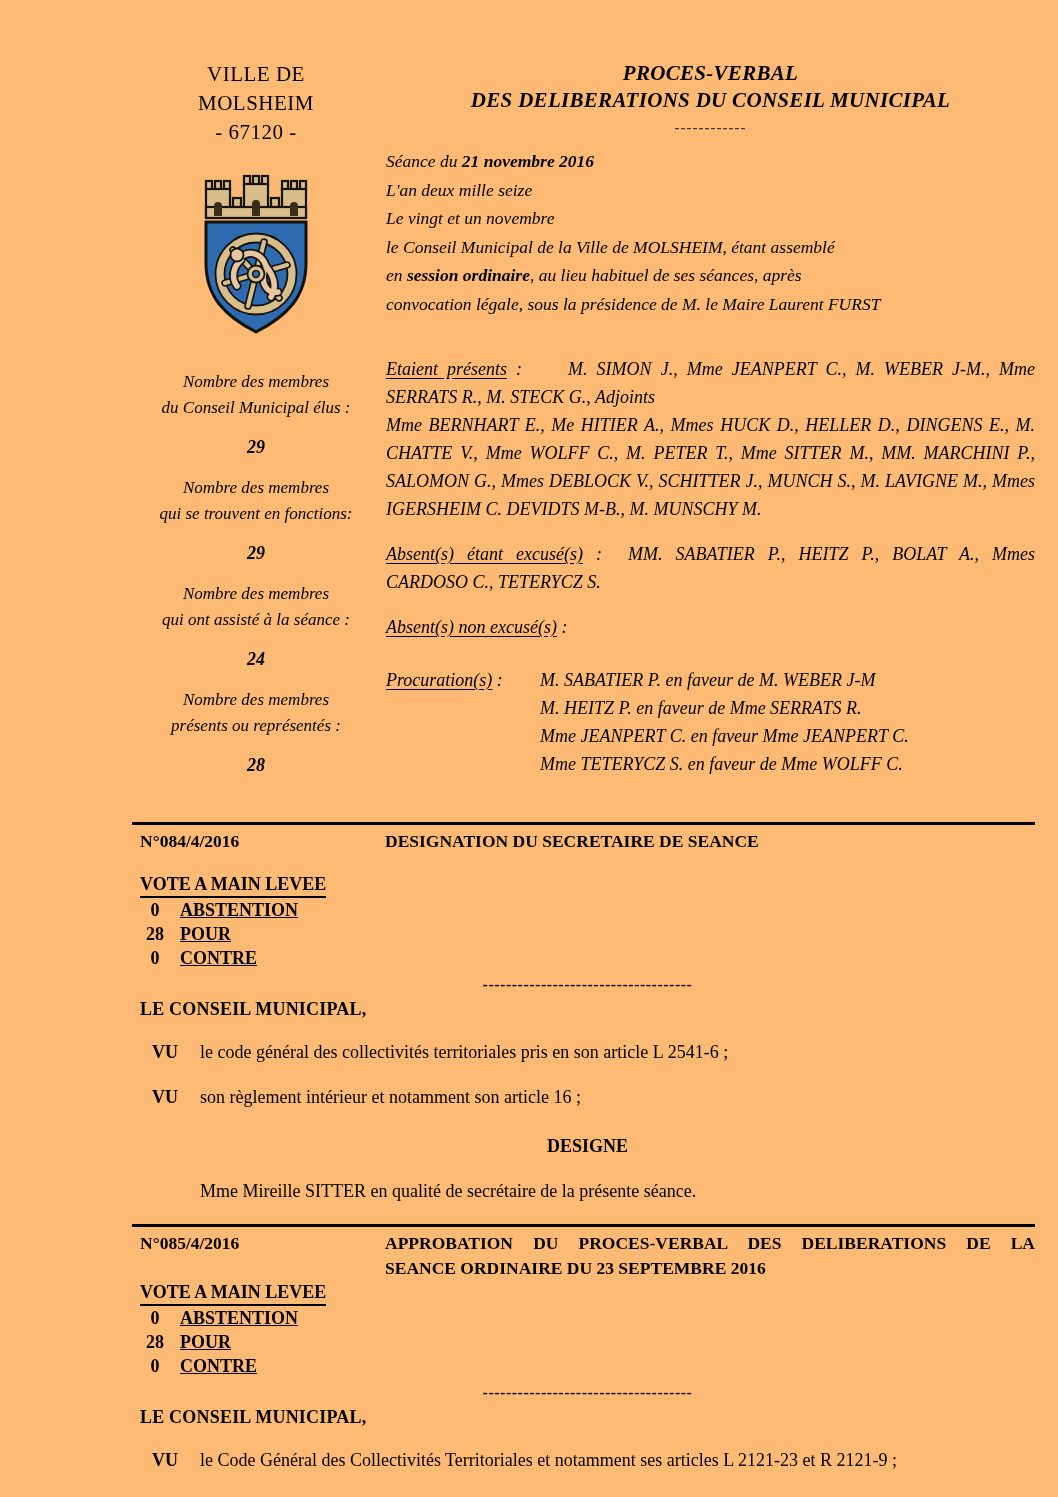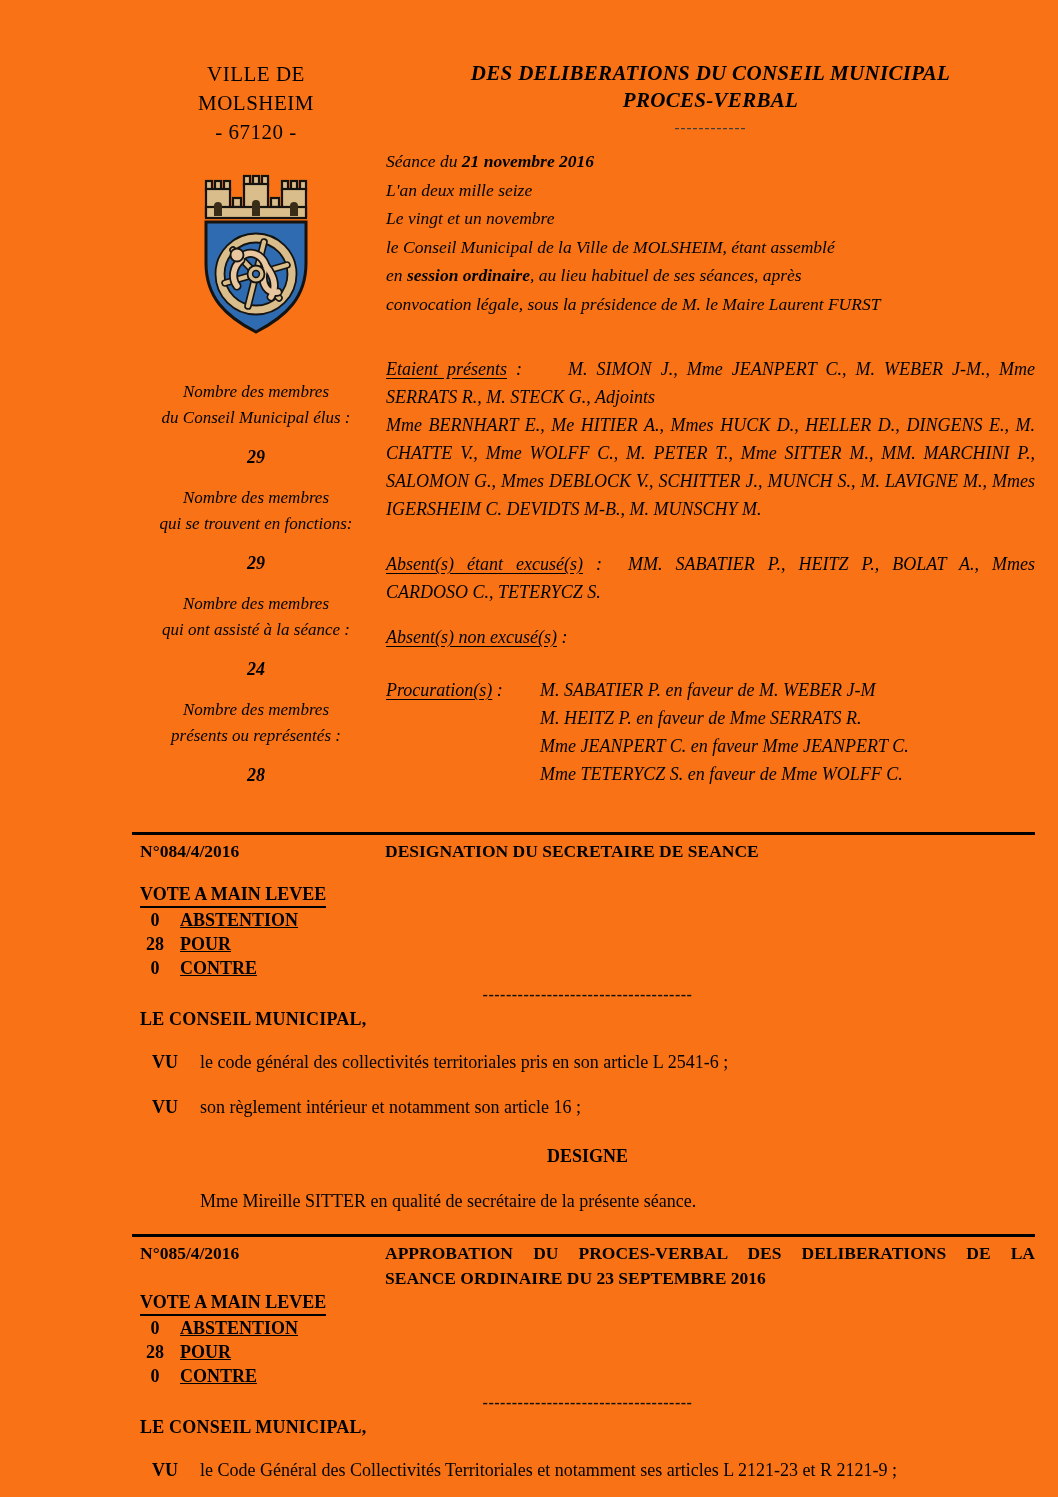--- a/index.html
+++ b/index.html
@@ -1,18 +1,18 @@
 <!DOCTYPE html>
 <html><head>
 <meta charset="utf-8">
 <style>
   * { margin:0; padding:0; box-sizing:border-box; }
   html,body { background:#ffffff; }
   .page {
-    width:1058px; height:1497px; background:#f97316; color:#000;
+    width:1058px; height:1497px; background:#fdba74; color:#000;
     font-family:"Liberation Serif","DejaVu Serif",serif;
     position:relative; overflow:hidden;
   }
   .content { padding:60px 23px 0 140px; }
 
   
   .hdr { display:flex; }
   .hdr-left { width:232px; flex-shrink:0; text-align:center; }
   .city { font-size:21px; line-height:29px; letter-spacing:.5px; }
   .coa { margin-top:20px; }
@@ -26,21 +26,21 @@
   .row2 { display:flex; margin-top:10px;align-items:flex-end; }
   .counts { width:232px; flex-shrink:0; text-align:center; font-style:italic; font-size:17px; line-height:26px; }
   .count-label { margin-top:15px; }
   .count-label:first-child { margin-top:2px; }
   .count-value { font-weight:bold; font-size:18px; margin-top:13px; }
   .att { flex:1; margin-left:14px; font-style:italic; font-size:18px; line-height:28px; }
   .just { text-align:justify; }
   .lbl { text-decoration:underline; text-underline-offset:3px; }
   .tabsp { display:inline-block; width:46px; }
   .tabsp2 { display:inline-block; width:26px; }
-  .att-absent { margin-top:27px; }
+  .att-absent { margin-top:17px; }
   .att-nonexc { margin-top:17px; }
   .proc { display:flex; margin-top:25px; }
   .proc-label { flex-shrink:0; width:146px; }
   .proc-lines { margin-left:8px; }
 
   
   .delib-rule { border:none; border-top:3px solid #000; margin-left:-8px; width:903px; }
   .rule1 { margin-top:44px; }
   .rule2 { margin-top:22px; }
   .head-row { display:flex; margin-top:4px; font-weight:bold; font-size:17.5px; line-height:25px; }
@@ -134,22 +134,22 @@
             <path d="M74,104 C71,117 77,127 88,125"></path>
           </g>
           <circle cx="47" cy="88" r="6.5" stroke="#151310" stroke-width="1.8" fill="#e8c7a0"></circle>
           <circle cx="66" cy="107" r="8.5" stroke="#151310" stroke-width="1.8" fill="#d9bd8a"></circle>
           <circle cx="66" cy="107" r="3.4" stroke="#151310" stroke-width="1.5" fill="#2e6bb0"></circle>
         </svg>
       </div>
 
       <div class="hdr-right">
         <div class="doc-title">
+          <div>PROCES-VERBAL</div>
           <div>DES DELIBERATIONS DU CONSEIL MUNICIPAL</div>
-          <div>PROCES-VERBAL</div>
         </div>
         <div class="hdr-dashes">------------</div>
         <div class="seance">
           <div><span>Séance du </span><span class="b">21 novembre 2016</span></div>
           <div>L'an deux mille seize</div>
           <div>Le vingt et un novembre</div>
           <div>le Conseil Municipal de la Ville de MOLSHEIM, étant assemblé</div>
           <div><span>en </span><span class="b">session ordinaire</span><span>, au lieu habituel de ses séances, après</span></div>
           <div>convocation légale, sous la présidence de M. le Maire Laurent FURST</div>
         </div>

